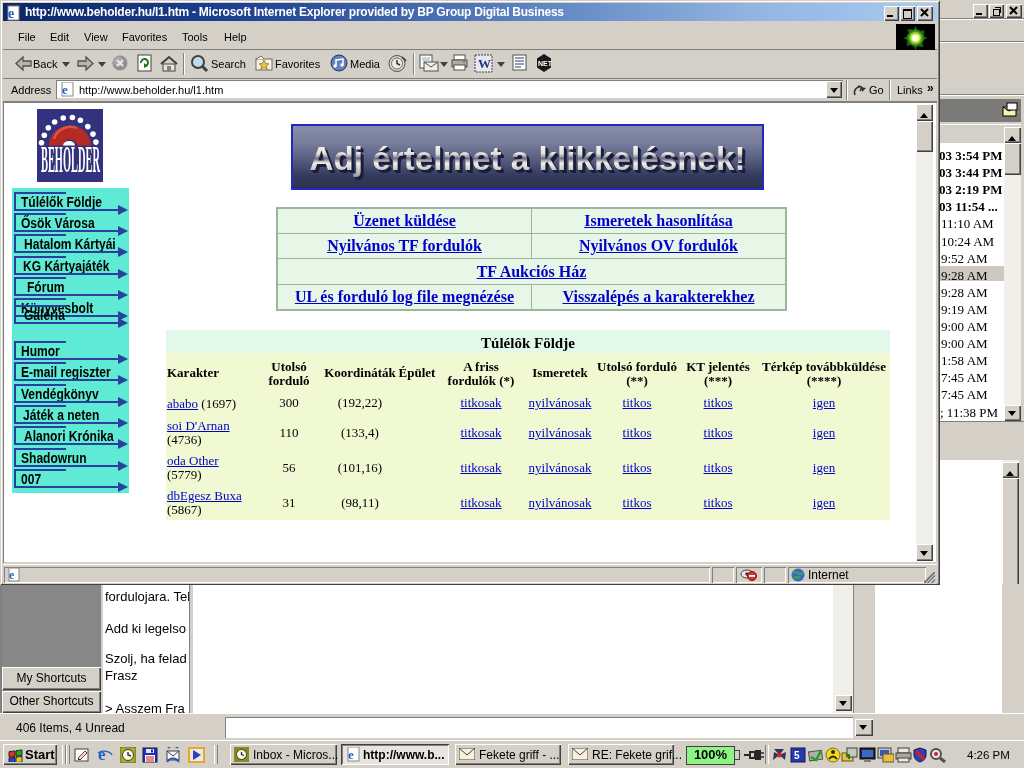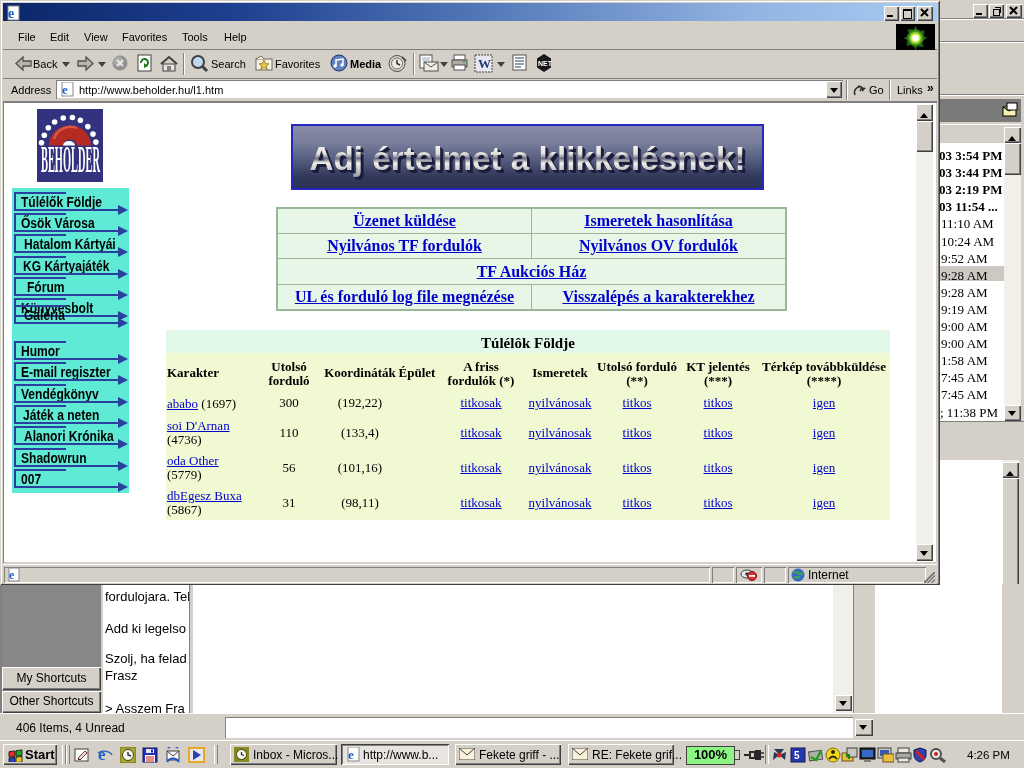--- a/index.html
+++ b/index.html
@@ -137,20 +137,21 @@
 <div class="abs" id="ie" style="left:0;top:0;width:940px;height:585px;background:#d4d0c8;
   box-shadow:inset 1px 1px 0 #d4d0c8, inset -1px -1px 0 #404040, inset 2px 2px 0 #ffffff, inset -2px -2px 0 #808080;">
 
   <div class="abs" style="left:3px;top:3px;width:934px;height:18px;background:linear-gradient(90deg,#0b2769 0%,#1e4090 25%,#5a80be 55%,#92b4e2 80%,#a8ccf2 100%);"></div>
   <div class="abs" style="left:5px;top:5px;width:16px;height:16px;">
     <svg width="16" height="16">
           <rect x="3" y="1" width="11" height="14" fill="#fff" stroke="#888" stroke-width="1"></rect>
           <text x="3" y="13" font-family="Liberation Serif" font-size="14" font-weight="bold" fill="#1a62c8">e</text>
         </svg>
   </div>
+  <div class="abs" style="left:25px;top:5px;width:700px;font-size:12px;font-weight:bold;color:#fff;white-space:nowrap;letter-spacing:-0.24px;">http://www.beholder.hu/l1.htm - Microsoft Internet Explorer provided by BP Group Digital Business</div>
 
   <div class="abs tbtn" style="left:884px;top:6px;width:15px;height:15px;">
         <div class="abs" style="left:3px;top:9px;width:6px;height:2px;background:#000;"></div>
       </div>
   <div class="abs tbtn" style="left:900px;top:6px;width:15px;height:15px;">
         <div class="abs" style="left:3px;top:3px;width:7px;height:7px;border:1px solid #000;border-top-width:2px;"></div>
       </div>
   <div class="abs tbtn" style="left:917px;top:6px;width:16px;height:15px;"><svg width="16" height="15">
           <path d="M4 3 L11 10 M11 3 L4 10" stroke="#000" stroke-width="2"></path>
         </svg></div>
@@ -222,21 +223,21 @@
           <path d="M1 5 L6 2 L9 5" fill="#f8f4e8" stroke="#706858"></path>
           <path d="M9 6 L10.5 9.5 L14 9.8 L11.3 12 L12.3 15.4 L9 13.5 L5.7 15.4 L6.7 12 L4 9.8 L7.5 9.5 Z" fill="#e8c840" stroke="#806820" stroke-width="0.7"></path>
         </svg>
     <div class="abs f11" style="left:272px;top:8px;">Favorites</div>
     <svg class="abs" style="left:327px;top:4px;" width="19" height="18">
           <circle cx="9" cy="9" r="8" fill="#6080c0" stroke="#203870"></circle>
           <path d="M6 12 L6 6 L13 5 L13 11" stroke="#fff" stroke-width="1.5" fill="none"></path>
           <circle cx="5" cy="12" r="1.7" fill="#fff"></circle>
           <circle cx="12" cy="11" r="1.7" fill="#fff"></circle>
         </svg>
-    <div class="abs f11" style="left:347px;top:8px;font-weight:bold;">Media</div>
+    <div class="abs f11" style="left:347px;top:8px;">Media</div>
     <svg class="abs" style="left:385px;top:4px;" width="20" height="19">
           <circle cx="9" cy="9.5" r="8" fill="#d8d4cc" stroke="#505050"></circle>
           <circle cx="9" cy="9.5" r="5.5" fill="#eceae4" stroke="#707070"></circle>
           <path d="M9 6 L9 9.5 L12 11" stroke="#303030" stroke-width="1.5" fill="none"></path>
           <path d="M14 3 L18 7" stroke="#505050" stroke-width="2"></path>
         </svg>
     <div class="abs" style="left:410px;top:3px;width:1px;height:22px;background:#808080;"></div>
     <div class="abs" style="left:411px;top:3px;width:1px;height:22px;background:#fff;"></div>
     <svg class="abs" style="left:416px;top:4px;" width="20" height="18">
           <rect x="1" y="1" width="12" height="13" fill="#fff" stroke="#505050"></rect>
@@ -595,21 +596,21 @@
           <circle cx="7.5" cy="7.5" r="5" fill="#f8f8f0" stroke="#404010"></circle>
           <path d="M7.5 5 L7.5 7.5 L10 8.5" stroke="#303030" stroke-width="1.3" fill="none"></path>
         </svg>
     <div class="abs f12" style="left:23px;top:4px;white-space:nowrap;">Inbox - Micros...</div>
   </div>
   <div class="abs" style="left:341px;top:3px;width:108px;height:21px;background:#e8e5e0;box-shadow:inset 1px 1px 0 #404040, inset -1px -1px 0 #fff, inset 2px 2px 0 #808080;">
     <svg class="abs" style="left:5px;top:3px;" width="14" height="15">
           <rect x="2" y="0" width="11" height="14" fill="#fff" stroke="#888"></rect>
           <text x="2" y="12" font-family="Liberation Serif" font-size="13" font-weight="bold" fill="#1a62c8">e</text>
         </svg>
-    <div class="abs" style="left:22px;top:4px;font-size:12px;font-weight:normal;white-space:nowrap;">http://www.b...</div>
+    <div class="abs" style="left:22px;top:4px;font-size:12px;font-weight:bold;white-space:nowrap;">http://www.b...</div>
   </div>
   <div class="abs tbtn" style="left:455px;top:3px;width:106px;height:21px;">
     <svg class="abs" style="left:4px;top:4px;" width="16" height="12">
           <rect x="0" y="0" width="16" height="12" fill="#f8f0d8" stroke="#404040"></rect>
           <path d="M0 0 L8 7 L16 0" fill="none" stroke="#404040"></path>
         </svg>
     <div class="abs f12" style="left:24px;top:4px;white-space:nowrap;">Fekete griff - ...</div>
   </div>
   <div class="abs tbtn" style="left:568px;top:3px;width:106px;height:21px;">
     <svg class="abs" style="left:4px;top:4px;" width="16" height="12">

